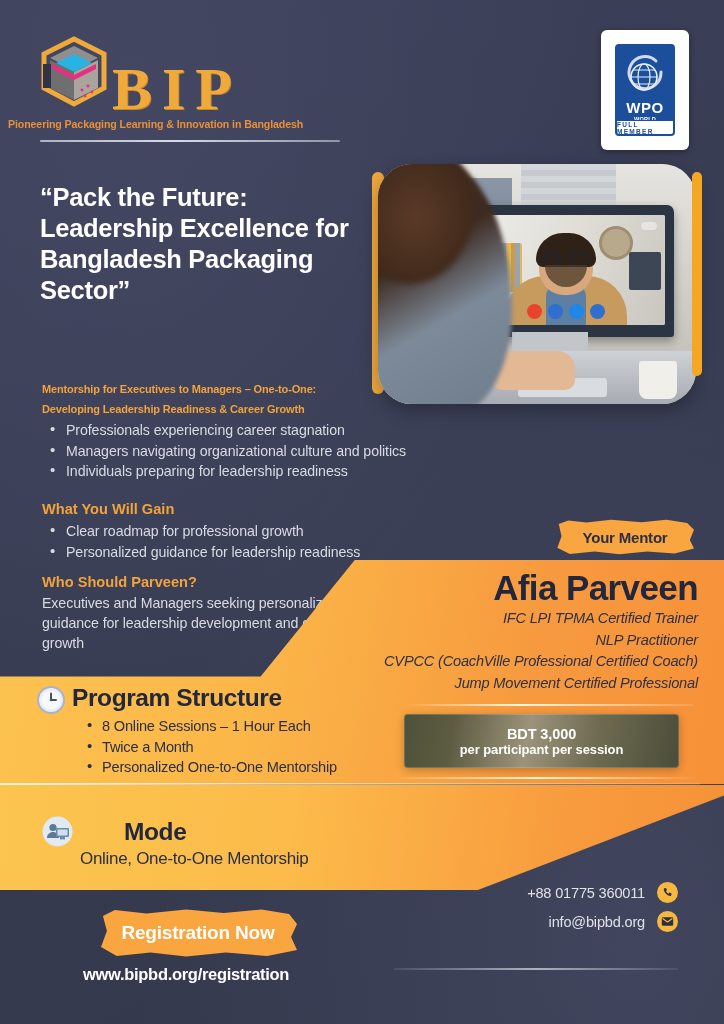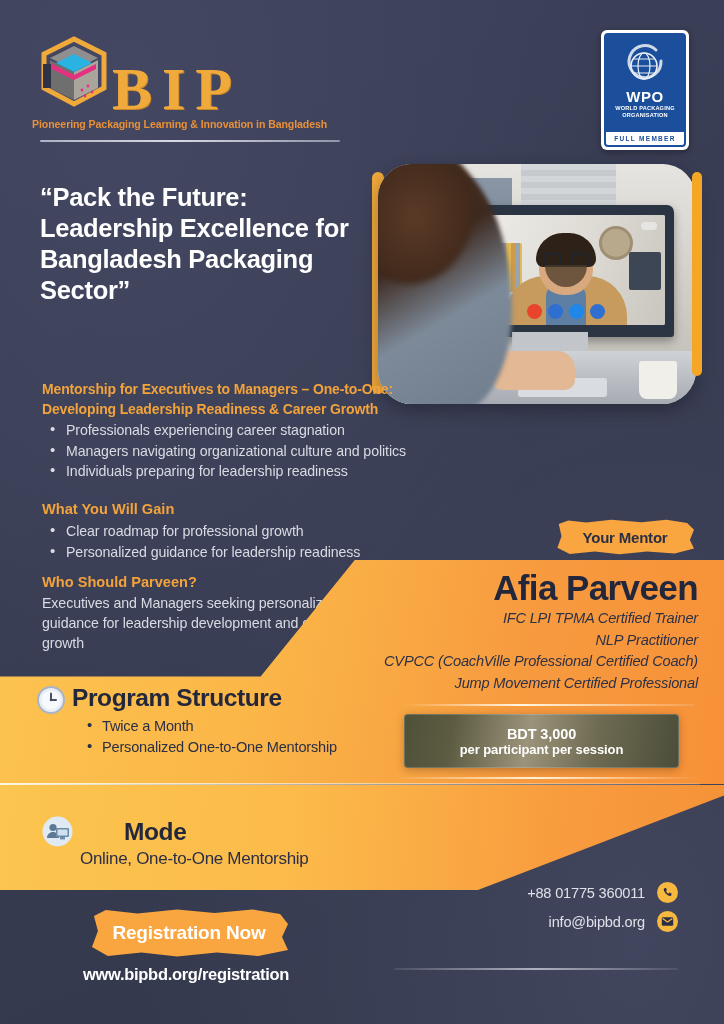--- a/index.html
+++ b/index.html
@@ -33,32 +33,32 @@
     text-shadow:1px 1px 0 #c8862a;
     margin-top:24px;
   }
   .bip-sub {
     font-size:13.5px; font-weight:bold; color:#3aa6de;
     letter-spacing:-0.2px; line-height:15px; margin-top:-3px;
   }
   .bip-tag {
     position:absolute; left:-32px; top:84px;
     font-size:10.6px; font-weight:bold; color:#e8903a;
-    letter-spacing:-0.1px; white-space:nowrap;margin-left:24px;
+    letter-spacing:-0.1px; white-space:nowrap;
   }
   .logo-rule {
     position:absolute; left:40px; top:140px; width:300px; height:2px;
     background:linear-gradient(90deg,#aeb3c4,#d6dae6 45%,#8e93a6);
     border-radius:1px;
   }
 
   
   .wpo {
     position:absolute; right:35px; top:30px; width:88px; height:120px;
-    background:#fff; border-radius:6px; padding:3px;
+    background:#fff; border-radius:6px; padding:14px;
     box-shadow:0 2px 6px rgba(0,0,0,.35);
   }
   .wpo-inner {
     width:100%; height:100%; border:2px solid #1b4f9c; border-radius:4px;
     background:#1b4f9c; display:flex; flex-direction:column; align-items:center;
     padding-top:6px; position:relative; overflow:hidden;
   }
   .wpo-globe { width:46px; height:46px; }
   .wpo-name { color:#fff; font-size:15px; font-weight:bold; letter-spacing:.5px; margin-top:1px; }
   .wpo-full { color:#fff; font-size:5.6px; font-weight:bold; line-height:7px; text-align:center; letter-spacing:.2px; }
@@ -158,21 +158,21 @@
   }
   .fg-hair {
     position:absolute; left:-10%; top:-12%; width:40%; height:62%;
     background:radial-gradient(ellipse at 55% 55%, #5b3a27 0%, #3b2619 70%);
     border-radius:50%; filter:blur(3px);
   }
 
   
   .m-head {
     position:absolute; left:42px; top:380px; width:470px;
-    color:#f2a33c; font-size:14px; font-weight:bold; line-height:19.5px;
+    color:#f2a33c; font-size:11px; font-weight:bold; line-height:19.5px;
     letter-spacing:-0.15px;
   }
   .m-list { position:absolute; left:48px; top:420px; width:470px; }
   .m-list li, .gain-list li {
     list-style:none; position:relative; padding-left:18px;
     color:#d9dbe2; font-size:14.2px; line-height:20.5px; letter-spacing:-0.1px;
   }
   .m-list li:before, .gain-list li:before {
     content:"•"; position:absolute; left:2px; top:-1px; color:#d9dbe2; font-size:15px;
   }
@@ -269,21 +269,21 @@
   .mode-title {
     position:absolute; left:80px; top:818px;
     color:#23273c; font-size:24.5px; font-weight:bold; letter-spacing:-0.4px;margin-left:44px;
   }
   .mode-sub {
     position:absolute; left:80px; top:849px;
     color:#2b2f45; font-size:17px; letter-spacing:-0.3px;
   }
 
   
-  .reg-badge { position:absolute; left:90px; top:908px; width:198px; height:50px; }
+  .reg-badge { position:absolute; left:99px; top:908px; width:198px; height:50px; }
   .reg-stroke {
     position:absolute; inset:0; background:#f9a640;
     clip-path:polygon(2% 16%, 8% 4%, 24% 11%, 44% 3%, 63% 10%, 82% 3%, 96% 12%, 100% 32%,
                       97% 58%, 100% 84%, 85% 96%, 64% 89%, 44% 97%, 26% 89%, 9% 96%, 1% 78%, 4% 46%);
   }
   .reg-label {
     position:absolute; inset:0; display:flex; align-items:center; justify-content:center;
     color:#fff; font-size:19px; font-weight:bold; letter-spacing:-0.2px;
   }
   .reg-url {
@@ -437,20 +437,21 @@
     <svg width="30" height="30" viewBox="0 0 30 30">
       <circle cx="15" cy="15" r="13" fill="#e9edf4" stroke="#aab4c6" stroke-width="2"></circle>
       <circle cx="15" cy="15" r="9.5" fill="#f7fafc"></circle>
       <line x1="15" y1="15" x2="15" y2="8.5" stroke="#4a5162" stroke-width="2" stroke-linecap="round"></line>
       <line x1="15" y1="15" x2="20" y2="15" stroke="#4a5162" stroke-width="2" stroke-linecap="round"></line>
       <circle cx="15" cy="15" r="1.3" fill="#4a5162"></circle>
     </svg>
   </span>
   <div class="prog-title">Program Structure</div>
   <ul class="prog-list">
+    <li>8 Online Sessions – 1 Hour Each</li>
     <li>Twice a Month</li>
     <li>Personalized One-to-One Mentorship</li>
   </ul>
 
   <div class="price-rule"></div>
   <div class="price-box">
     <div class="price-main">BDT 3,000</div>
     <div class="price-sub">per participant per session</div>
   </div>
   <div class="price-rule2"></div>

